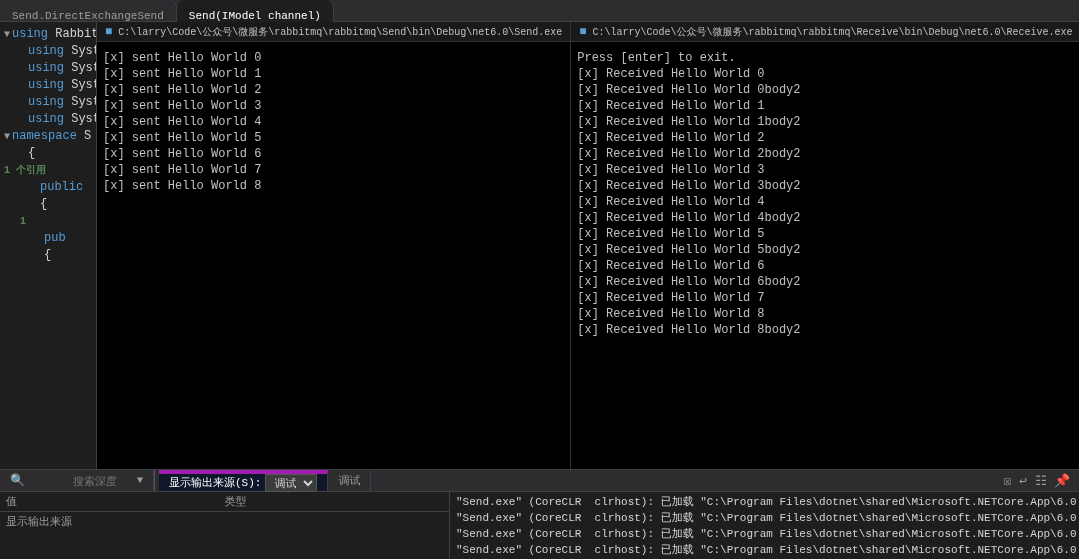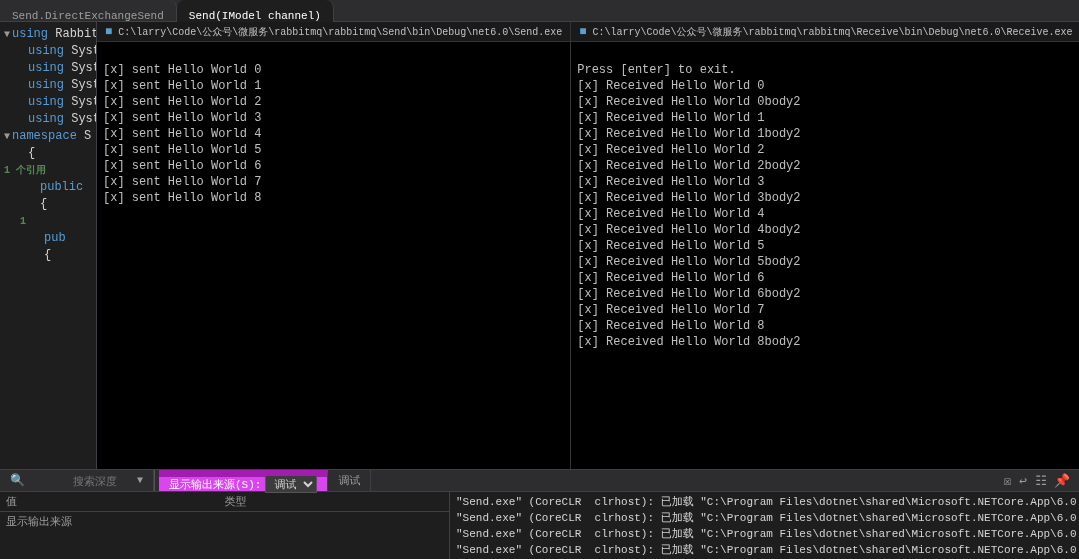--- a/index.html
+++ b/index.html
@@ -107,21 +107,21 @@
       height: 20px;
       flex-shrink: 0;
     }
     .terminal-icon {
       color: #5a9fd4;
       font-size: 12px;
     }
 
     .terminal-body {
       flex: 1;
-      padding: 20px 6px;
+      padding: 8px 6px;
       font-size: 12px;
       line-height: 16px;
       color: #c0c0c0;
       overflow: hidden;
     }
     .terminal-body .line {
       white-space: nowrap;
     }
 
     
@@ -143,22 +143,22 @@
       display: flex;
       align-items: center;
       padding: 0 10px;
       font-size: 11px;
       color: #9d9d9d;
       border-right: 1px solid #3f3f46;
       cursor: pointer;
     }
     .bottom-tab.active {
       color: #fff;
-      background: #d946ef;
-      border-top: 7px solid #a21caf;
+      background: #0f172a;
+      border-top: 4px solid #a21caf;
     }
     .bottom-content {
       flex: 1;
       display: flex;
       overflow: hidden;
     }
     .bottom-left {
       width: 450px;
       border-right: 1px solid #3f3f46;
       display: flex;

